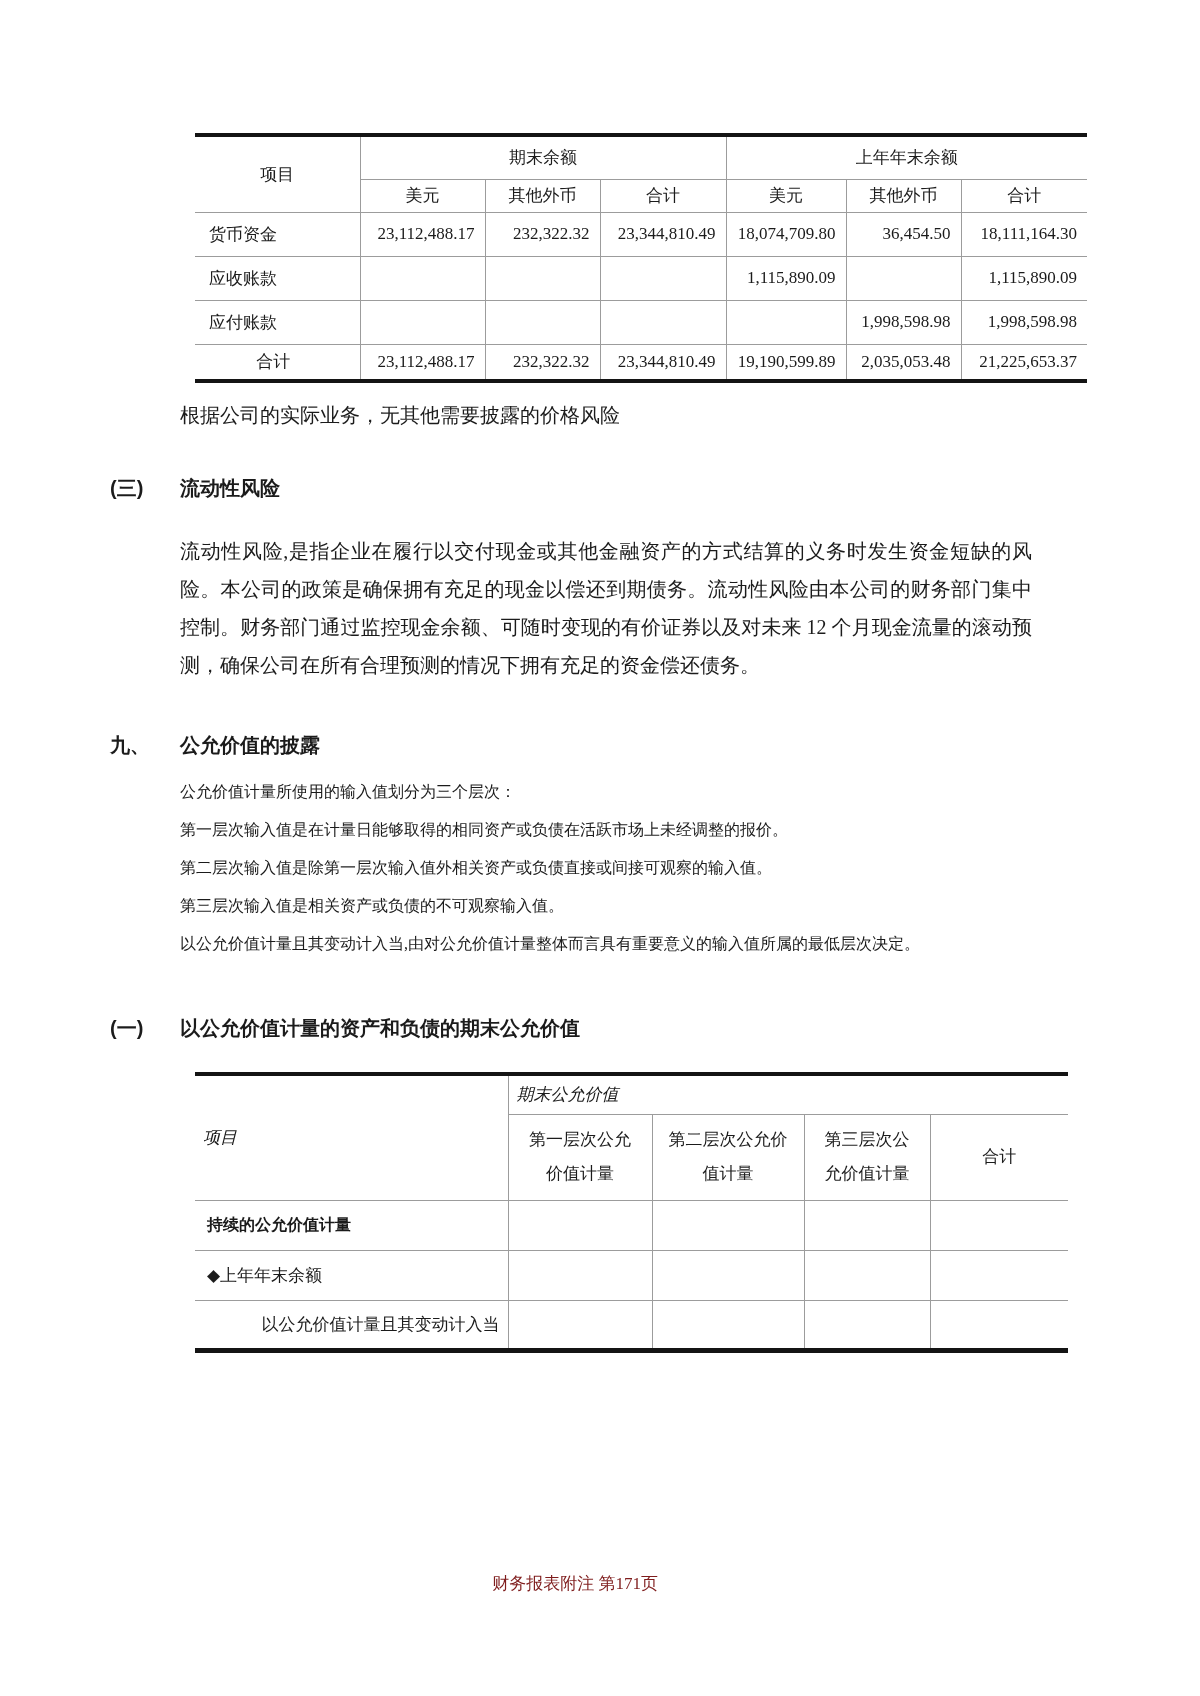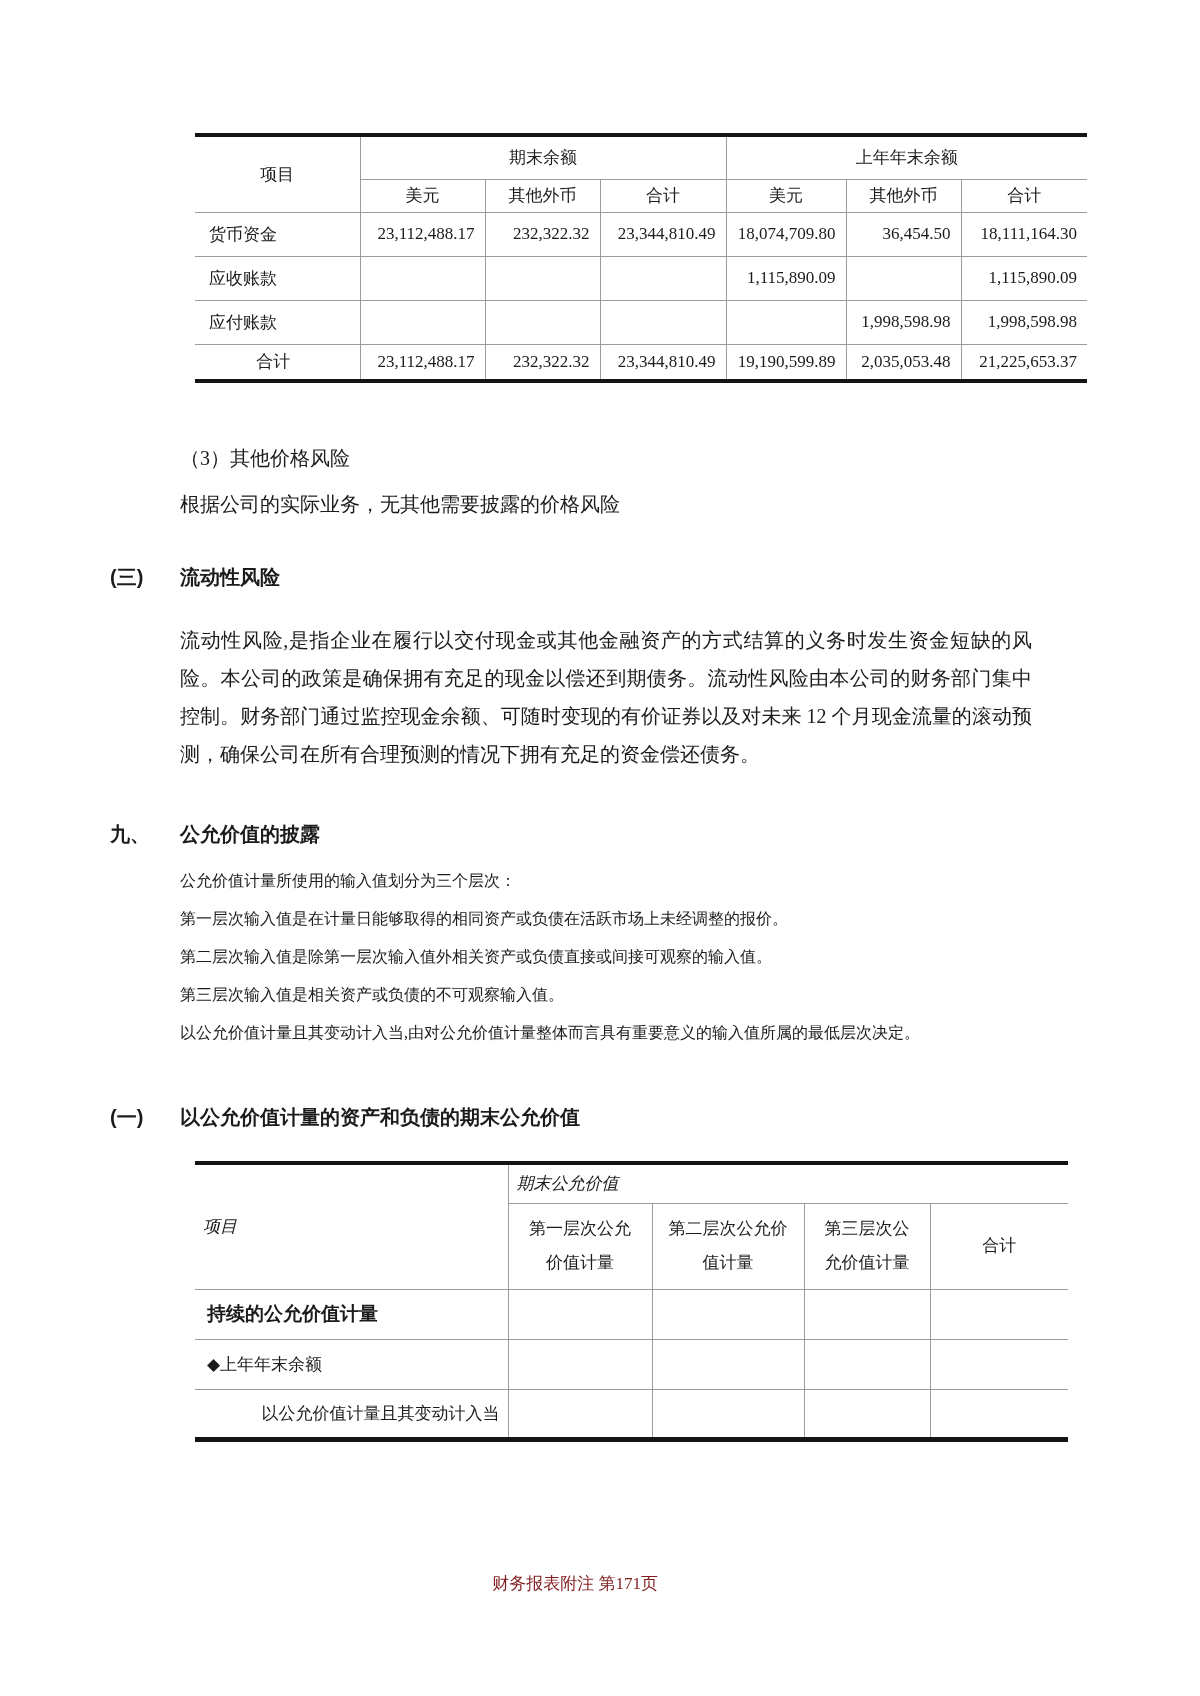--- a/index.html
+++ b/index.html
@@ -40,21 +40,21 @@
   .t2 tr > *:last-child { border-right: none; }
   .t2 .gh th { height: 40px; text-align: left; font-style: italic; }
   .t2 .sh th { height: 86px; text-align: center; line-height: 34px; padding: 0 14px; }
   .t2 tbody tr { height: 50px; }
   .t2 .item-head { text-align: center; }
   .t2 td.lbl { text-align: left; padding-left: 12px; }
   .t2 td.lbl.indent { padding-left: 42px; text-align: right; }
   .t2 td.lbl.bold {
     font-weight: bold;
     font-family: "Liberation Sans", "DejaVu Sans", sans-serif;
-    font-size: 19px;
+    font-size: 16px;
   }
 
   
   .txt { font-size: 20px; }
   .sec-price-h { margin: 62px 0 0 180px; }
   .sec-price-b { margin: 19px 12px 0 180px; }
 
   .h-row {
     display: flex; margin-left: 110px;
     font-family: "Liberation Sans", "DejaVu Sans", sans-serif;
@@ -143,21 +143,20 @@
         <td class="num">23,112,488.17</td>
         <td class="num">232,322.32</td>
         <td class="num">23,344,810.49</td>
         <td class="num">19,190,599.89</td>
         <td class="num">2,035,053.48</td>
         <td class="num">21,225,653.37</td>
       </tr>
     </tbody>
   </table>
 
-  <div class="txt sec-price-h">（3）其他价格风险</div>
   <div class="txt sec-price-b">根据公司的实际业务，无其他需要披露的价格风险</div>
 
   <div class="h-row h-liquidity">
     <span class="h-num">(三)</span>
     <span>流动性风险</span>
   </div>
 
   <div class="para">流动性风险,是指企业在履行以交付现金或其他金融资产的方式结算的义务时发生资金短缺的风险。本公司的政策是确保拥有充足的现金以偿还到期债务。流动性风险由本公司的财务部门集中控制。财务部门通过监控现金余额、可随时变现的有价证券以及对未来 12 个月现金流量的滚动预测，确保公司在所有合理预测的情况下拥有充足的资金偿还债务。</div>
 
   <div class="h-row h-fv">

